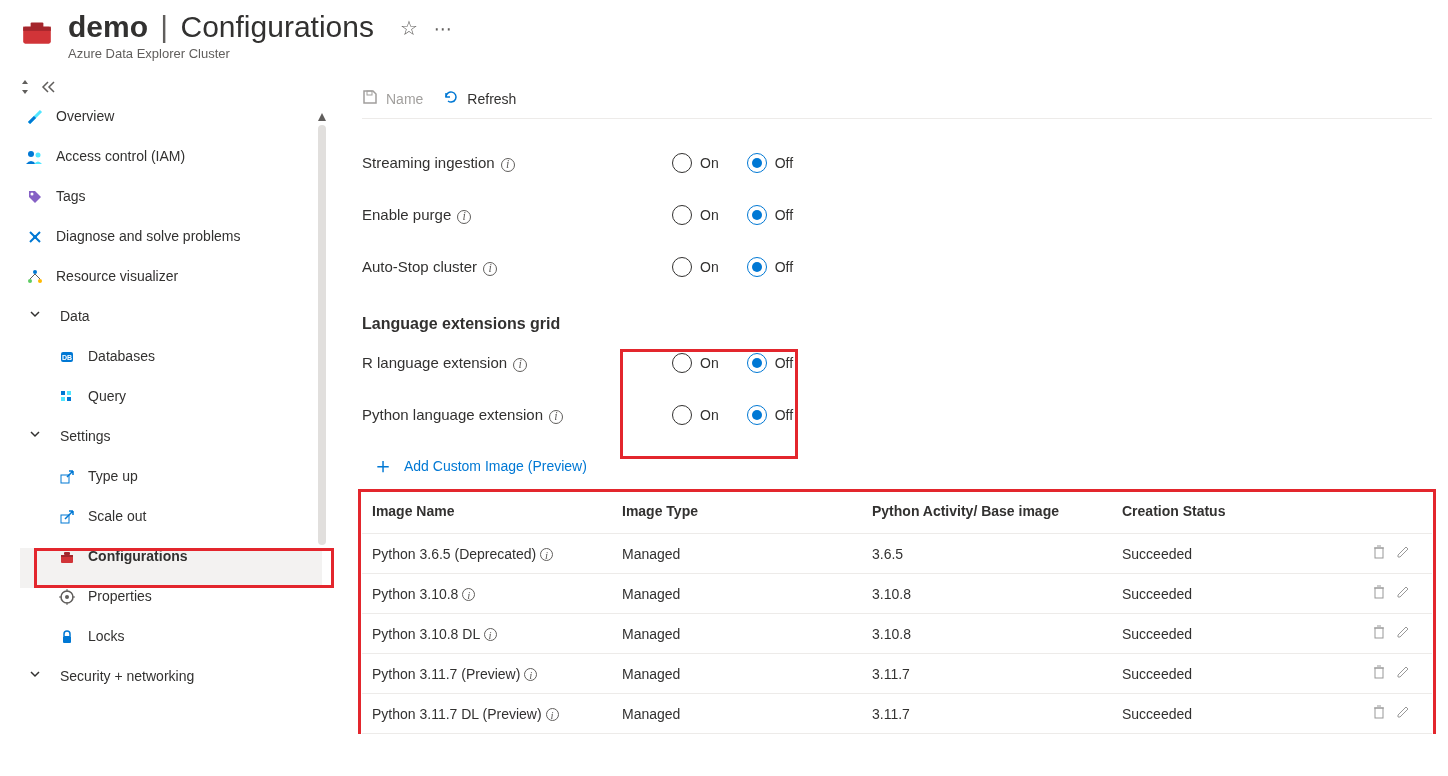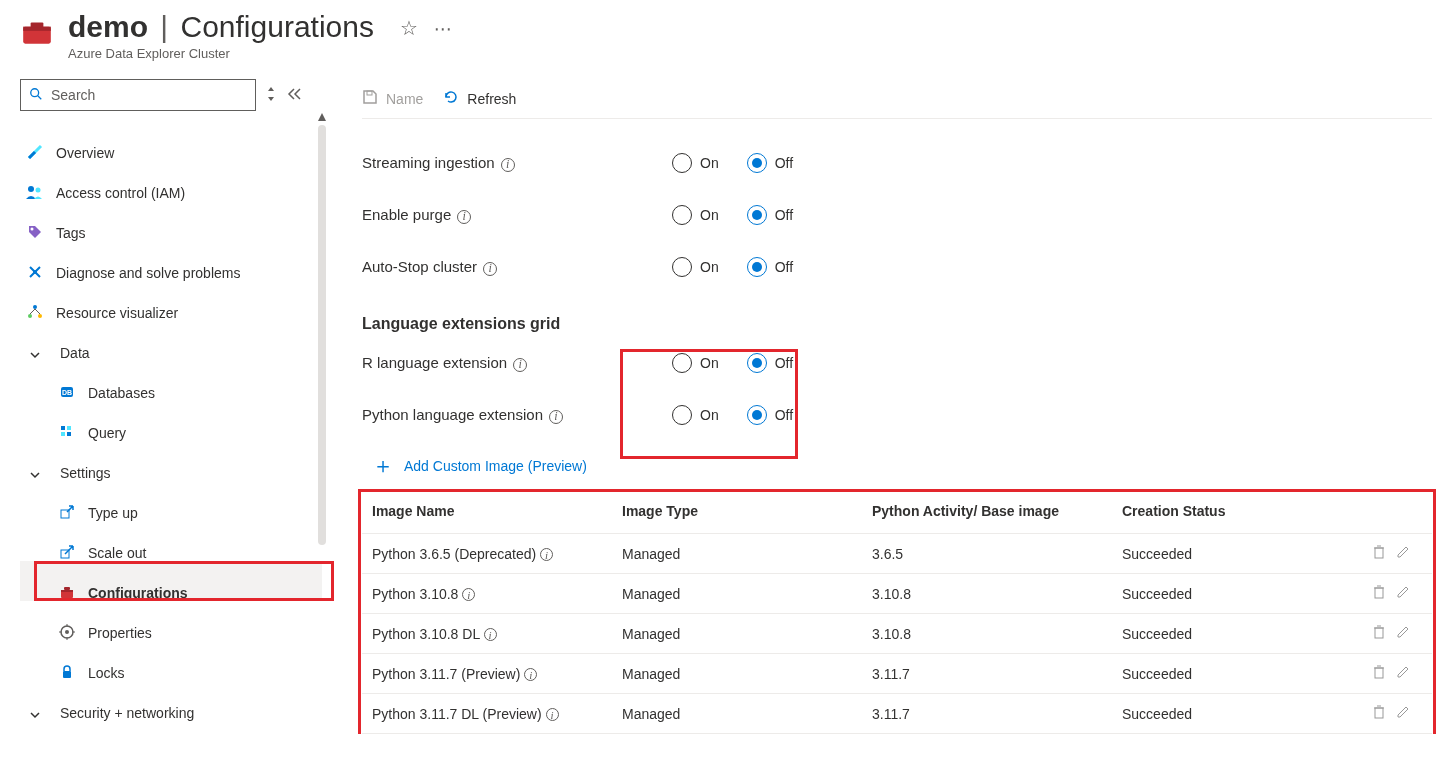--- a/index.html
+++ b/index.html
@@ -50,21 +50,21 @@
     padding: 0 8px;
   }
   .search-box input {
     border: none; outline: none; font-size: 14px; width: 100%;
     color: #323130;
   }
   .search-box input::placeholder { color: #605e5c; }
   .expander, .collapse { color: #605e5c; cursor: pointer; }
   .nav { margin-top: 6px; }
   .nav-item {
-    display: flex; align-items: flex-end;
+    display: flex; align-items: flex-start;
     height: 40px;
     padding-left: 6px;
     cursor: pointer;
   }
   .nav-item.sub { padding-left: 38px; }
   .nav-item .chev { width: 18px; display: inline-flex; justify-content: center; color: #323130; }
   .nav-item .ic {
     width: 18px; height: 18px; margin-right: 12px;
     display: inline-flex; align-items: center; justify-content: center;
   }
@@ -196,29 +196,20 @@
   <div class="header-actions">
     <span class="star">☆</span>
     <span class="ellipsis">⋯</span>
   </div>
 </div>
 
 <div class="body">
 
   <div class="left-col">
     <div class="search-row">
-      <div class="search-box">
-        <span class="ic-blue" style="margin-right:6px;">
-          <svg width="14" height="14" viewBox="0 0 16 16">
-              <circle cx="6.5" cy="6.5" r="4.5" fill="none" stroke="#0078d4" stroke-width="1.5"></circle>
-              <line x1="10" y1="10" x2="14" y2="14" stroke="#0078d4" stroke-width="1.5"></line>
-            </svg>
-        </span>
-        <input placeholder="Search" style="">
-      </div>
       <span class="expander">
         <svg width="10" height="16" viewBox="0 0 10 16">
             <path d="M5 1 L8 5 L2 5 Z M5 15 L2 11 L8 11 Z" fill="#605e5c"></path>
           </svg>
       </span>
       <span class="collapse">
         <svg width="16" height="14" viewBox="0 0 16 14">
             <path d="M8 2 L3 7 L8 12 M14 2 L9 7 L14 12" fill="none" stroke="#605e5c" stroke-width="1.5"></path>
           </svg>
       </span>

